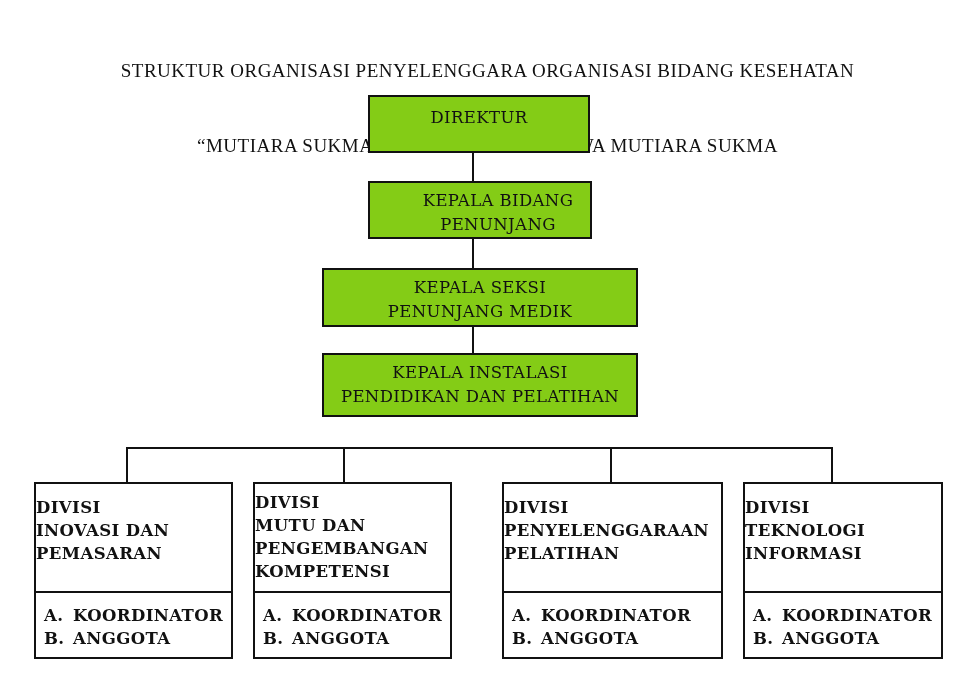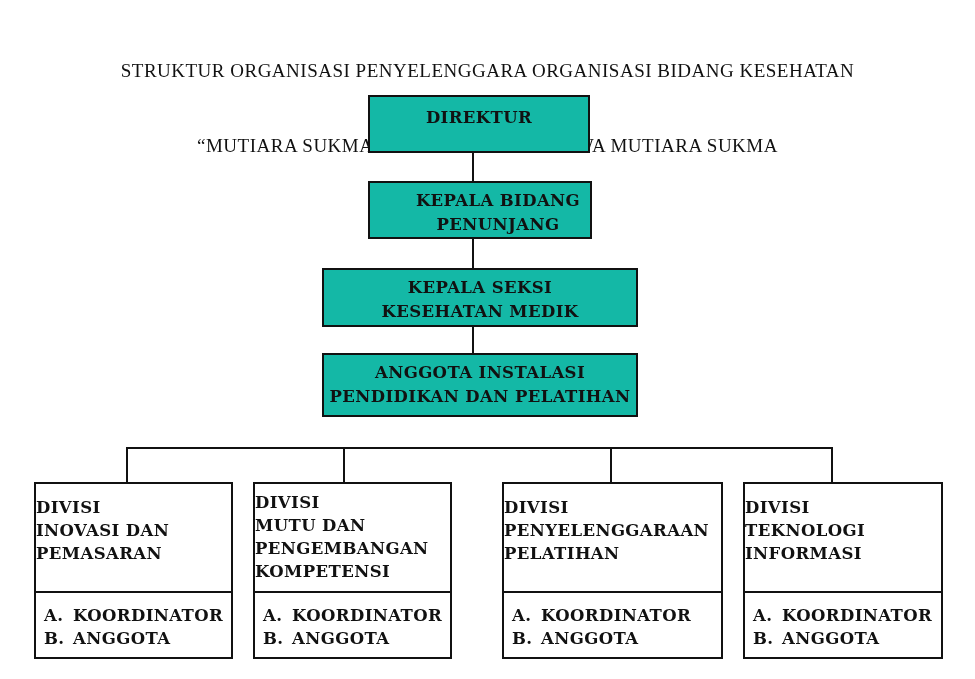--- a/index.html
+++ b/index.html
@@ -27,23 +27,23 @@
     font-size: 19px;
     line-height: 25px;
     letter-spacing: 0.5px;
     color: #111111;
     white-space: pre-wrap;
   }
   .box {
     position: absolute;
     box-sizing: border-box;
     border: 2px solid #111111;
-    background: #14b8a6;
+    background: #84cc16;
     text-align: center;
-    font-weight: bold;
+    font-weight: normal;
     font-size: 16.5px;
     line-height: 24px;
     letter-spacing: 0.4px;
     white-space: pre-line;
   }
   .chain-box { padding-top: 6px; }
   .box-direktur { padding-top: 9px; }
   .conn {
     position: absolute;
     background: #111111;
@@ -103,23 +103,23 @@
     <div>STRUKTUR ORGANISASI PENYELENGGARA ORGANISASI BIDANG KESEHATAN</div>
     <div>“MUTIARA SUKMA”  DI RUMAH SAKIT JIWA MUTIARA SUKMA</div>
   </div>
 
   <div class="box chain-box box-direktur" style="left:368px; top:95px; width:222px; height:58px;">DIREKTUR</div>
 
   <div class="box chain-box" style="left:368px; top:181px; width:224px; height:58px;padding-left:36px;">KEPALA BIDANG
 PENUNJANG</div>
 
   <div class="box chain-box" style="left:322px; top:268px; width:316px; height:59px;">KEPALA SEKSI
-KESEHATAN MEDIK</div>
+PENUNJANG MEDIK</div>
 
-  <div class="box chain-box" style="left:322px; top:353px; width:316px; height:64px;">ANGGOTA INSTALASI
+  <div class="box chain-box" style="left:322px; top:353px; width:316px; height:64px;">KEPALA INSTALASI
 PENDIDIKAN DAN PELATIHAN</div>
 
   <div class="conn" style="left:472px; top:152px; width:2px; height:30px;"></div>
   <div class="conn" style="left:472px; top:238px; width:2px; height:31px;"></div>
   <div class="conn" style="left:472px; top:325px; width:2px; height:29px;"></div>
 
   <div class="conn" style="left:126px; top:447px; width:707px; height:2px;"></div>
   <div class="conn" style="left:126px; top:447px; width:2px; height:36px;"></div>
   <div class="conn" style="left:343px; top:447px; width:2px; height:36px;"></div>
   <div class="conn" style="left:610px; top:447px; width:2px; height:36px;"></div>

